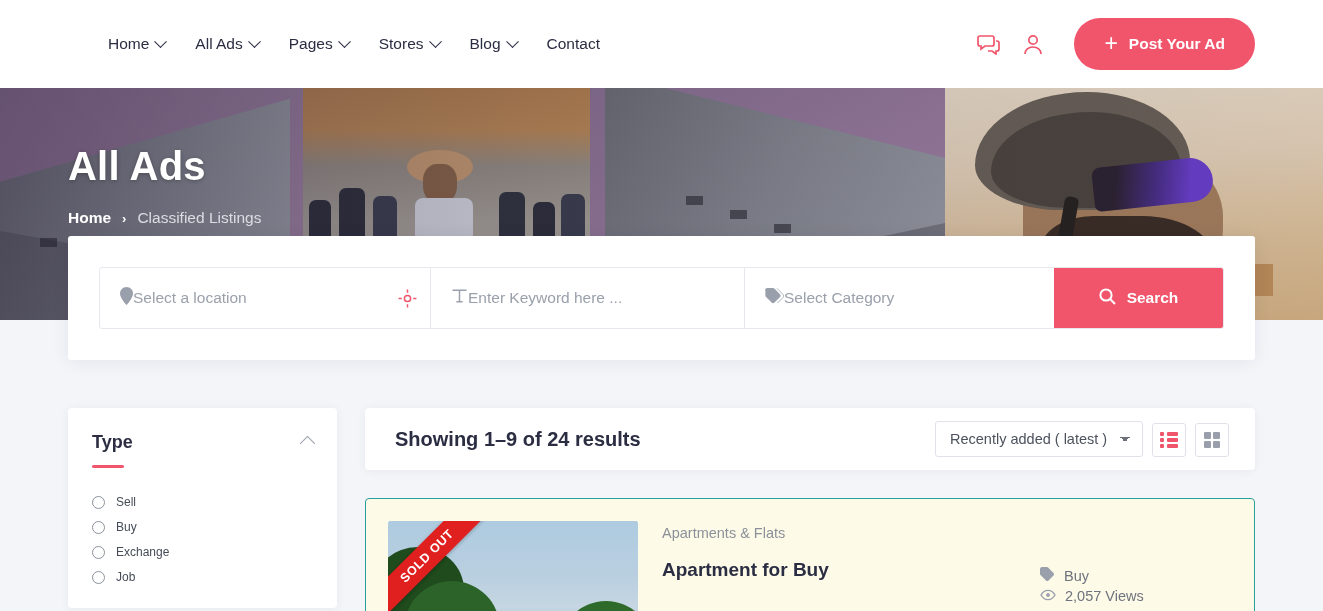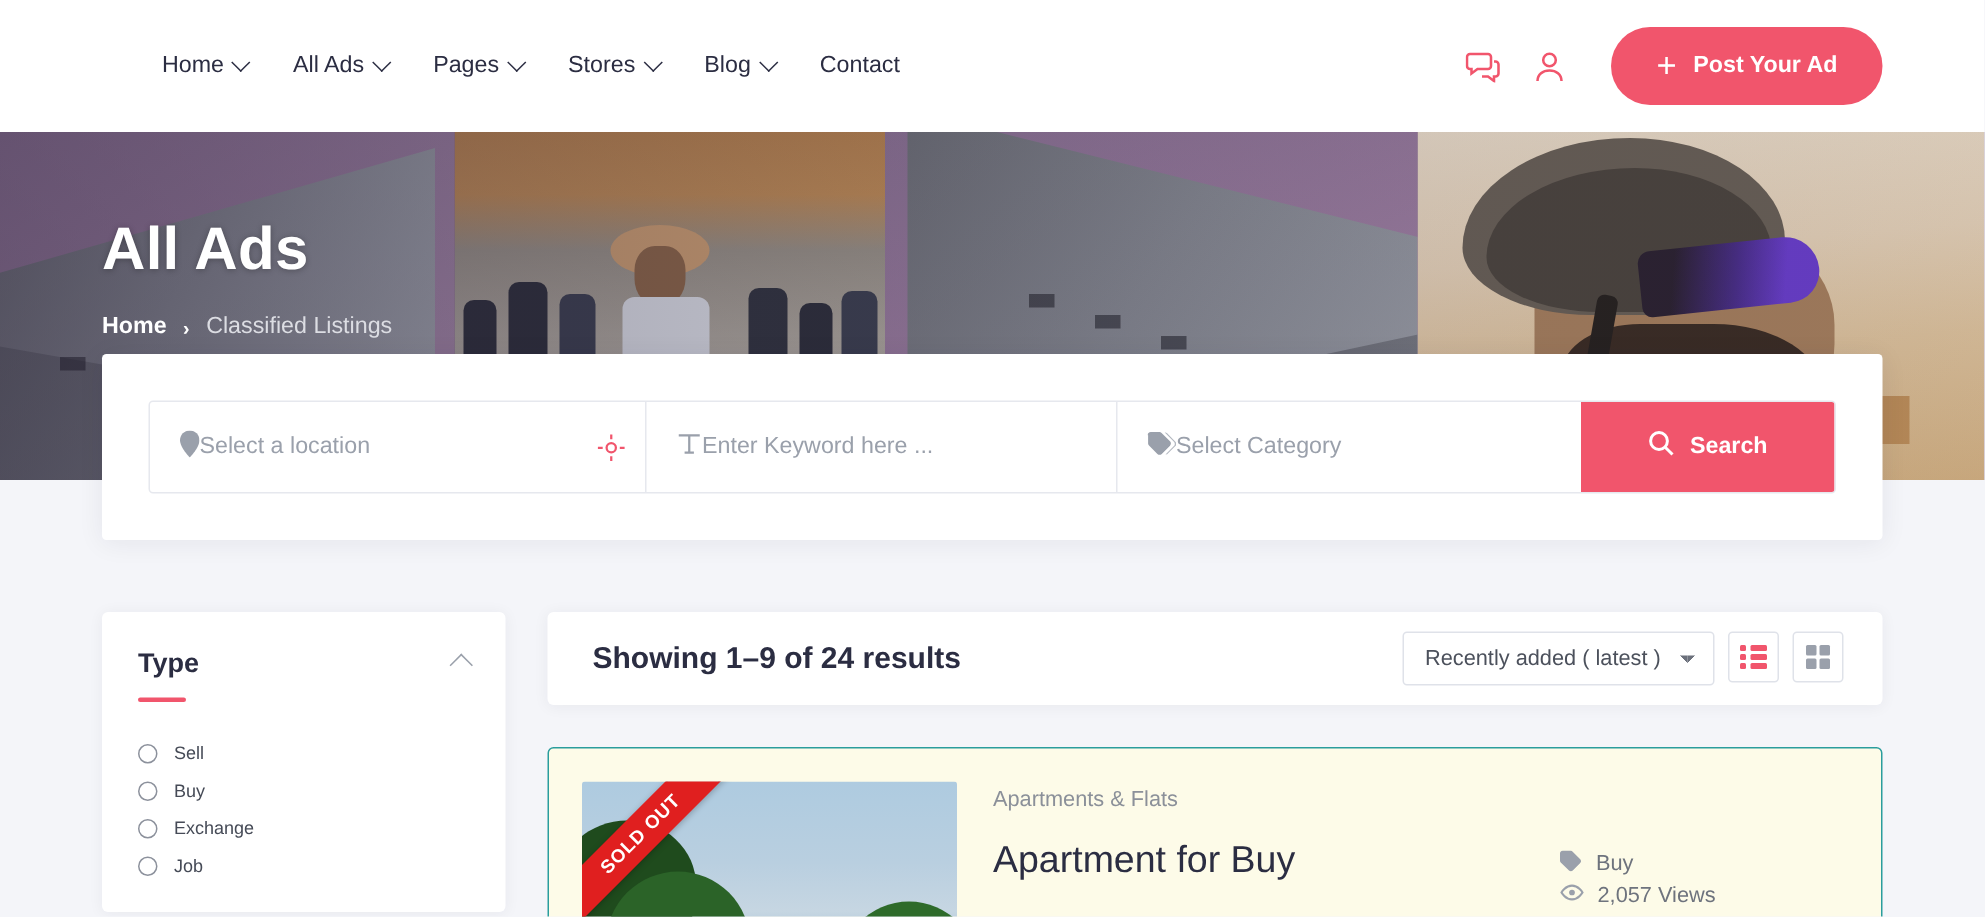--- a/index.html
+++ b/index.html
@@ -263,21 +263,21 @@
   .main-col { flex: 1 1 auto; min-width: 0; }
   .results-bar {
     background: #fff;
     border-radius: 4px;
     box-shadow: 0 1px 10px rgba(30,35,60,.055);
     height: 62px;
     display: flex; align-items: center; justify-content: space-between;
     padding: 0 26px 0 30px;
   }
   .results-count { font-size: 20px; font-weight: 700; color: #2b2d42; }
-  .results-tools { display: flex; align-items: flex-start; gap: 9px; }
+  .results-tools { display: flex; align-items: flex-end; gap: 9px; }
   .sort-select {
     appearance: none;
     -webkit-appearance: none;
     border: 1px solid #dfe2e9;
     border-radius: 3px;
     height: 36px;
     padding: 0 34px 0 14px;
     font-family: inherit;
     font-size: 14.5px;
     color: #4c515c;
@@ -343,22 +343,22 @@
     letter-spacing: .6px;
     text-align: center;
     padding: 6px 0;
     transform: rotate(-45deg);
     box-shadow: 0 1px 4px rgba(0,0,0,.25);
   }
   .listing-body { flex: 1 1 auto; min-width: 0; padding-top: 4px; }
   .listing-cat { font-size: 14.5px; color: #8b9099; }
   .listing-title {
     margin-top: 18px;
-    font-size: 25px;
-    font-weight: 400;
+    font-size: 19px;
+    font-weight: 700;
     color: #2b2d42;
     cursor: pointer;
   }
   .listing-meta { width: 190px; flex: 0 0 auto; padding-top: 44px; }
   .meta-row {
     display: flex; align-items: center; gap: 9px;
     font-size: 14.5px; color: #6e737d;
     padding: 2px 0;
   }
   .meta-row svg { flex: 0 0 auto; }

